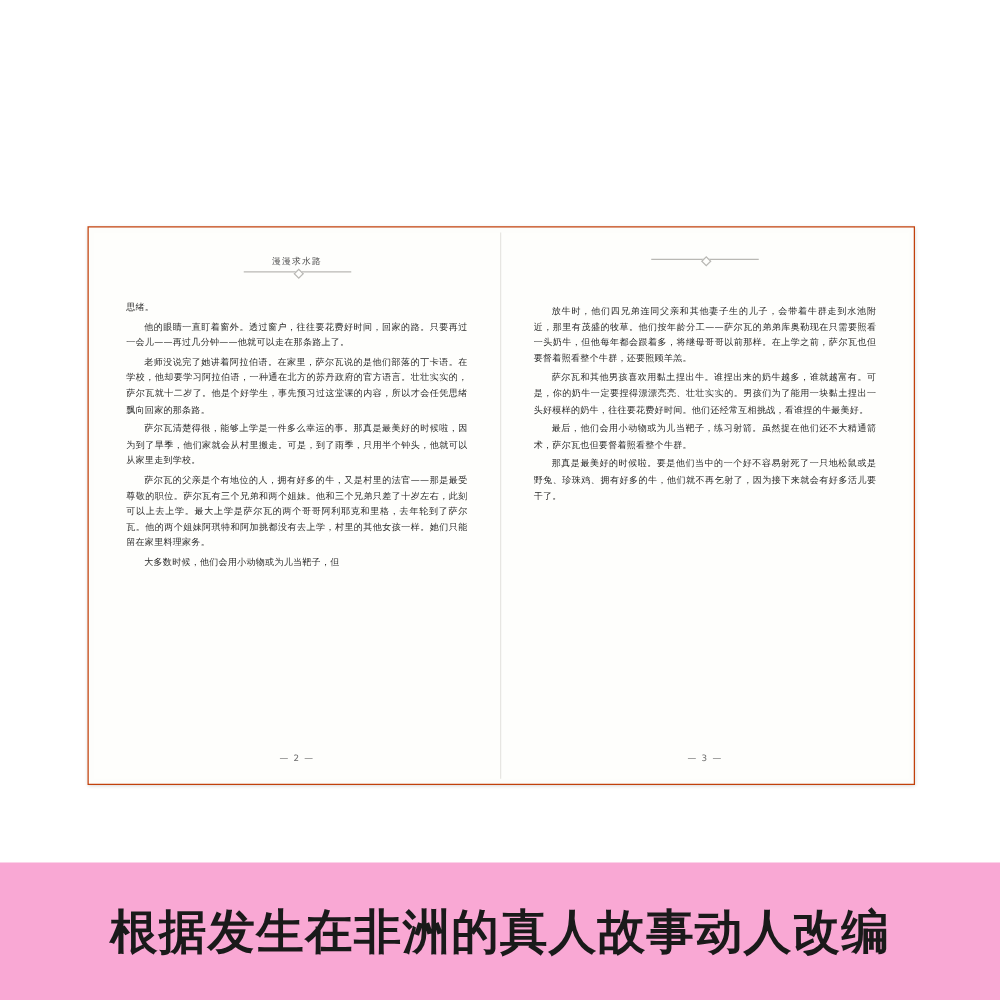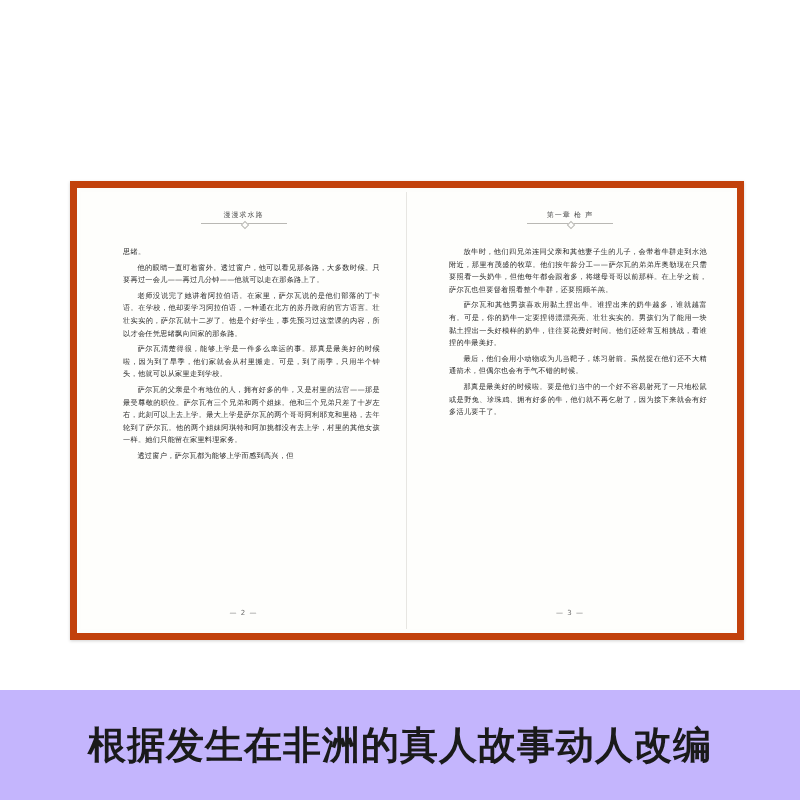--- a/index.html
+++ b/index.html
@@ -28,21 +28,21 @@
     height: 690px;
     background: #ffffff;
   }
   .book-spread {
     position: absolute;
     left: 70px;
     top: 181px;
     width: 660px;
     height: 445px;
     background: #fdfdfb;
-    border: 7px solid #c2410c;
+    border: 1px solid #c2410c;
     box-shadow: 0 1px 3px rgba(0,0,0,0.18);
     display: flex;
   }
   .book-inner {
     position: absolute;
     left: 4px;
     top: 4px;
     right: 4px;
     bottom: 4px;
     background: #fefefc;
@@ -83,21 +83,20 @@
     top: -1.5px;
     width: 4px;
     height: 4px;
     margin-left: -2px;
     background: #fefefc;
     border: 1px solid #b9b8b4;
     transform: rotate(45deg);
   }
   .body-col {
     margin-top: 10px;
-    margin-left: 16px;
   }
   .body-col p {
     margin: 0 0 3px 0;
     font-family: "DejaVu Sans", sans-serif;
     font-size: 7.2px;
     line-height: 12.6px;
     color: #2a2a2a;
     text-align: justify;
     letter-spacing: 0.25px;
   }
@@ -115,21 +114,21 @@
     color: #6b6b6b;
     letter-spacing: 1px;
   }
   
   .banner {
     position: absolute;
     left: 0;
     bottom: 0;
     width: 800px;
     height: 110px;
-    background: #c4b5fd;
+    background: #f9a8d4;
     display: flex;
     align-items: center;
     justify-content: center;
   }
   .banner-text {
     font-family: "DejaVu Sans", sans-serif;
     font-size: 38px;
     font-weight: bold;
     color: #1a1a1a;
     letter-spacing: 1px;
@@ -145,38 +144,37 @@
     <div class="book-spread">
       <div class="book-inner">
 
         <div class="leaf left">
           <div class="leaf-header">
             <div class="htitle">漫漫求水路</div>
             <div class="hrule"></div>
           </div>
           <div class="body-col">
             <p>思绪。</p>
-            <p class="indent">他的眼睛一直盯着窗外。透过窗户，他可以看见那条路，大多数时候。只要再过一会儿——再过几分钟——他就可以走在那条路上了。</p>
+            <p class="indent">他的眼睛一直盯着窗外。透过窗户，往往要花费好时间，回家的路。只要再过一会儿——再过几分钟——他就可以走在那条路上了。</p>
             <p class="indent">老师没说完了她讲着阿拉伯语。在家里，萨尔瓦说的是他们部落的丁卡语。在学校，他却要学习阿拉伯语，一种通在北方的苏丹政府的官方语言。壮壮实实的，萨尔瓦就十二岁了。他是个好学生，事先预习过这堂课的内容，所以才会任凭思绪飘向回家的那条路。</p>
             <p class="indent">萨尔瓦清楚得很，能够上学是一件多么幸运的事。那真是最美好的时候啦，因为到了旱季，他们家就会从村里搬走。可是，到了雨季，只用半个钟头，他就可以从家里走到学校。</p>
             <p class="indent">萨尔瓦的父亲是个有地位的人，拥有好多的牛，又是村里的法官——那是最受尊敬的职位。萨尔瓦有三个兄弟和两个姐妹。他和三个兄弟只差了十岁左右，此刻可以上去上学。最大上学是萨尔瓦的两个哥哥阿利耶克和里格，去年轮到了萨尔瓦。他的两个姐妹阿琪特和阿加挑都没有去上学，村里的其他女孩一样。她们只能留在家里料理家务。</p>
-            <p class="indent">透过窗户，萨尔瓦都为能够上学而感到高兴，但</p>
+            <p class="indent">大多数时候，他们会用小动物或为儿当靶子，但</p>
           </div>
           <div class="folio">— 2 —</div>
         </div>
 
         <div class="leaf right">
           <div class="leaf-header">
-            <div class="htitle">第一章 枪 声</div>
             <div class="hrule"></div>
           </div>
           <div class="body-col">
             <p class="indent">放牛时，他们四兄弟连同父亲和其他妻子生的儿子，会带着牛群走到水池附近，那里有茂盛的牧草。他们按年龄分工——萨尔瓦的弟弟库奥勒现在只需要照看一头奶牛，但他每年都会跟着多，将继母哥哥以前那样。在上学之前，萨尔瓦也但要督着照看整个牛群，还要照顾羊羔。</p>
             <p class="indent">萨尔瓦和其他男孩喜欢用黏土捏出牛。谁捏出来的奶牛越多，谁就越富有。可是，你的奶牛一定要捏得漂漂亮亮、壮壮实实的。男孩们为了能用一块黏土捏出一头好模样的奶牛，往往要花费好时间。他们还经常互相挑战，看谁捏的牛最美好。</p>
-            <p class="indent">最后，他们会用小动物或为儿当靶子，练习射箭。虽然捉在他们还不大精通箭术，但偶尔也会有手气不错的时候。</p>
+            <p class="indent">最后，他们会用小动物或为儿当靶子，练习射箭。虽然捉在他们还不大精通箭术，萨尔瓦也但要督着照看整个牛群。</p>
             <p class="indent">那真是最美好的时候啦。要是他们当中的一个好不容易射死了一只地松鼠或是野兔、珍珠鸡、拥有好多的牛，他们就不再乞射了，因为接下来就会有好多活儿要干了。</p>
           </div>
           <div class="folio">— 3 —</div>
         </div>
 
       </div>
     </div>
   </div>
 
   <div class="banner">

